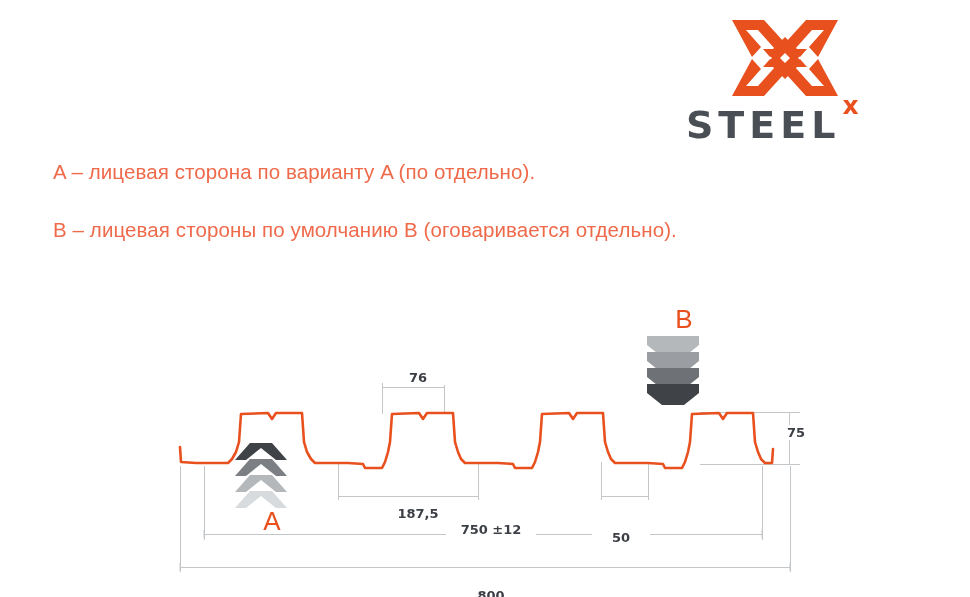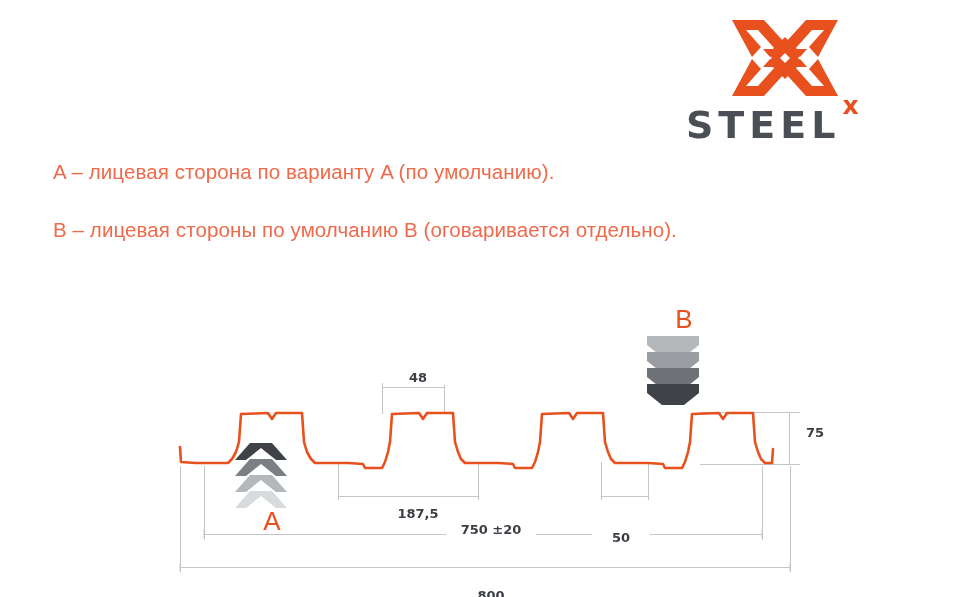--- a/index.html
+++ b/index.html
@@ -105,21 +105,21 @@
     font-size: 13px;
     font-weight: bold;
     text-align: center;
     white-space: nowrap;
     background: #ffffff;
     padding: 0 5px;
   }
   #dim-92     { left: 385px; top: 370px; width: 56px; }
   #dim-1875   { left: 368px; top: 490px; width: 90px; margin-top: 16px; }
   #dim-50     { left: 592px; top: 490px; width: 48px; margin-top: 40px; }
-  #dim-75     { left: 782px; top: 425px; width: 40px; text-align: left; margin-left: 19px; }
+  #dim-75     { left: 782px; top: 425px; width: 40px; text-align: left; }
   #dim-750    { left: 446px; top: 522px; width: 80px; }
   #dim-800    { left: 456px; top: 556px; width: 60px; margin-top: 32px; }
 </style>
 </head>
 <body>
 
 <div id="page">
 
   <div id="logo-block">
     <svg id="logo-mark" viewBox="0 0 110 80">
@@ -131,21 +131,21 @@
         <polygon points="38,36 55,19 72,36 64,44 55,35 46,44"></polygon>
         <polygon points="38,44 55,61 72,44 64,36 55,45 46,36"></polygon>
       </g>
     </svg>
     <div id="logo-wordmark">
       <span class="wm-main">STEEL</span>
       <span class="wm-sup">x</span>
     </div>
   </div>
 
-  <div class="caption" id="caption-a">A – лицевая сторона по варианту A (по умолчанию).</div>
+  <div class="caption" id="caption-a">A – лицевая сторона по варианту A (по отдельно).</div>
   <div class="caption" id="caption-b">B – лицевая стороны по умолчанию B (оговаривается отдельно).</div>
 
   <svg id="drawing" viewBox="0 0 970 597">
 
     <g stroke="#c3c6c9" stroke-width="1" fill="none" shape-rendering="crispEdges">
 
       <line x1="382" y1="383" x2="382" y2="414"></line>
       <line x1="444" y1="383" x2="444" y2="414"></line>
 
       <line x1="382" y1="387" x2="444" y2="387"></line>
@@ -256,20 +256,20 @@
       <polygon points="662,336 684,336 699,336 699,345 684,357 662,357 647,345 647,336" fill="#b4b8bb"></polygon>
       <polygon points="662,352 684,352 699,352 699,361 684,373 662,373 647,361 647,352" fill="#9a9ea2"></polygon>
       <polygon points="662,368 684,368 699,368 699,377 684,389 662,389 647,377 647,368" fill="#6e7276"></polygon>
       <polygon points="662,384 684,384 699,384 699,393 684,405 662,405 647,393 647,384" fill="#3f4246"></polygon>
     </g>
   </svg>
 
   <div class="marker-label" id="marker-a-label">A</div>
   <div class="marker-label" id="marker-b-label">B</div>
 
-  <div class="dim-text" id="dim-92">48</div>
+  <div class="dim-text" id="dim-92">76</div>
   <div class="dim-text" id="dim-1875">187,5</div>
   <div class="dim-text" id="dim-50">50</div>
   <div class="dim-text" id="dim-75">75</div>
-  <div class="dim-text" id="dim-750">750 ±20</div>
+  <div class="dim-text" id="dim-750">750 ±12</div>
   <div class="dim-text" id="dim-800">800</div>
 
 </div>
 
 </body></html>

